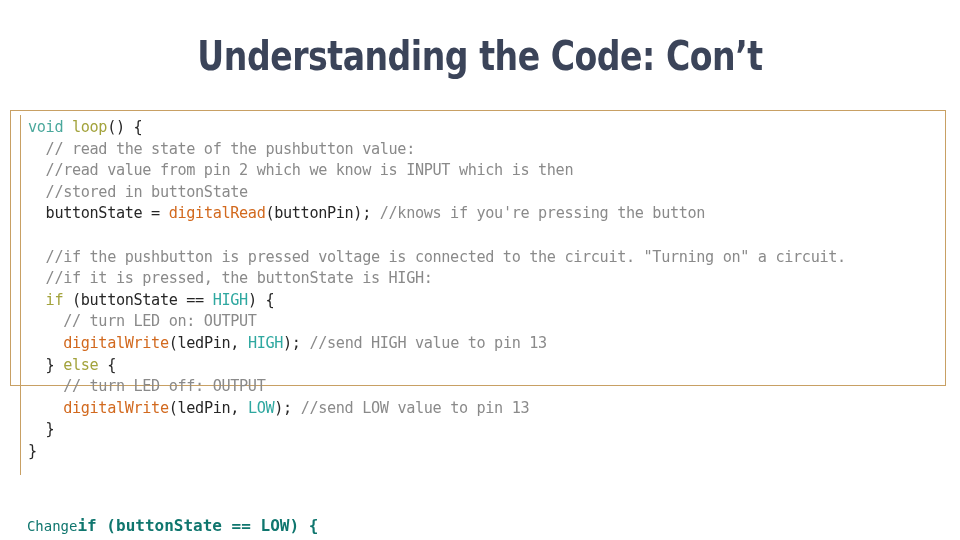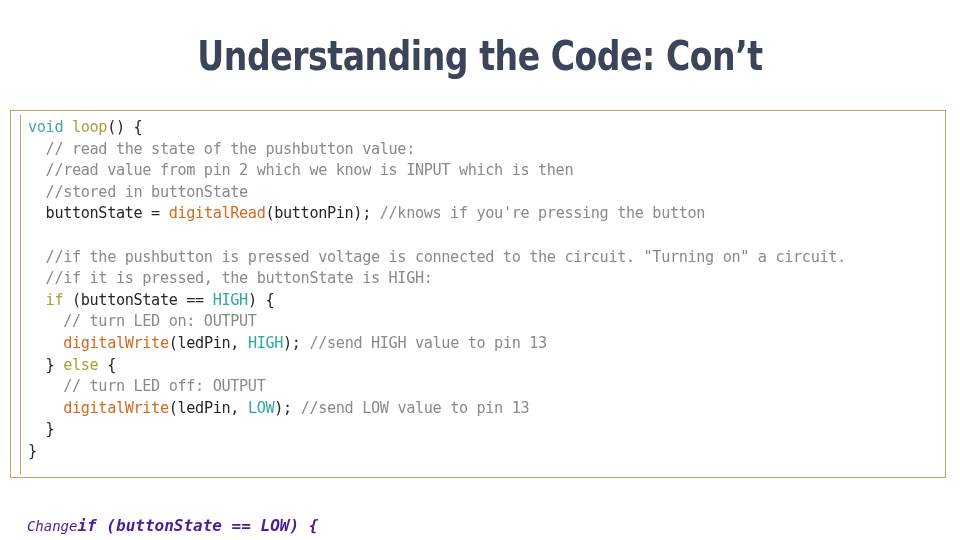--- a/index.html
+++ b/index.html
@@ -33,21 +33,21 @@
     transform: scaleX(0.92);
     transform-origin: center center;
   }
 
   
   #code-card {
     position: absolute;
     left: 10px;
     top: 110px;
     width: 936px;
-    height: 368px;
+    height: 276px;
     box-sizing: border-box;
     border: 1px solid #c8a064;
     background: #ffffff;
   }
   #code-gutter-line {
     position: absolute;
     left: 9px;
     top: 4px;
     width: 1px;
     height: 360px;
@@ -101,15 +101,15 @@
 </head>
 <body style="background: rgb(255, 255, 255);">
 
 <div id="slide-title" style="color: rgb(59, 68, 89);">Understanding the Code: Con’t</div>
 
 <div id="code-card" style="border-color: rgb(200, 160, 100); background: rgb(255, 255, 255);">
   <div id="code-gutter-line" style="background: rgb(200, 160, 100);"></div>
   <div id="code-body"><div class="code-line"><span class="t-type" style="color: rgb(74, 168, 156);">void</span><span class="t-plain" style="color: rgb(38, 38, 38);"> </span><span class="t-kw" style="color: rgb(163, 163, 60);">loop</span><span class="t-plain" style="color: rgb(38, 38, 38);">() {</span></div><div class="code-line"><span class="t-cmt" style="color: rgb(138, 138, 138);">  // read the state of the pushbutton value:</span></div><div class="code-line"><span class="t-cmt" style="color: rgb(138, 138, 138);">  //read value from pin 2 which we know is INPUT which is then</span></div><div class="code-line"><span class="t-cmt" style="color: rgb(138, 138, 138);">  //stored in buttonState</span></div><div class="code-line"><span class="t-plain" style="color: rgb(38, 38, 38);">  buttonState = </span><span class="t-fn" style="color: rgb(210, 105, 30);">digitalRead</span><span class="t-plain" style="color: rgb(38, 38, 38);">(buttonPin); </span><span class="t-cmt" style="color: rgb(138, 138, 138);">//knows if you're pressing the button</span></div><div class="code-line">​</div><div class="code-line"><span class="t-cmt" style="color: rgb(138, 138, 138);">  //if the pushbutton is pressed voltage is connected to the circuit. "Turning on" a circuit.</span></div><div class="code-line"><span class="t-cmt" style="color: rgb(138, 138, 138);">  //if it is pressed, the buttonState is HIGH:</span></div><div class="code-line"><span class="t-plain" style="color: rgb(38, 38, 38);">  </span><span class="t-kw" style="color: rgb(163, 163, 60);">if</span><span class="t-plain" style="color: rgb(38, 38, 38);"> (buttonState == </span><span class="t-const" style="color: rgb(47, 168, 160);">HIGH</span><span class="t-plain" style="color: rgb(38, 38, 38);">) {</span></div><div class="code-line"><span class="t-cmt" style="color: rgb(138, 138, 138);">    // turn LED on: OUTPUT</span></div><div class="code-line"><span class="t-plain" style="color: rgb(38, 38, 38);">    </span><span class="t-fn" style="color: rgb(210, 105, 30);">digitalWrite</span><span class="t-plain" style="color: rgb(38, 38, 38);">(ledPin, </span><span class="t-const" style="color: rgb(47, 168, 160);">HIGH</span><span class="t-plain" style="color: rgb(38, 38, 38);">); </span><span class="t-cmt" style="color: rgb(138, 138, 138);">//send HIGH value to pin 13</span></div><div class="code-line"><span class="t-plain" style="color: rgb(38, 38, 38);">  } </span><span class="t-kw" style="color: rgb(163, 163, 60);">else</span><span class="t-plain" style="color: rgb(38, 38, 38);"> {</span></div><div class="code-line"><span class="t-cmt" style="color: rgb(138, 138, 138);">    // turn LED off: OUTPUT</span></div><div class="code-line"><span class="t-plain" style="color: rgb(38, 38, 38);">    </span><span class="t-fn" style="color: rgb(210, 105, 30);">digitalWrite</span><span class="t-plain" style="color: rgb(38, 38, 38);">(ledPin, </span><span class="t-const" style="color: rgb(47, 168, 160);">LOW</span><span class="t-plain" style="color: rgb(38, 38, 38);">); </span><span class="t-cmt" style="color: rgb(138, 138, 138);">//send LOW value to pin 13</span></div><div class="code-line"><span class="t-plain" style="color: rgb(38, 38, 38);">  }</span></div><div class="code-line"><span class="t-plain" style="color: rgb(38, 38, 38);">}</span></div></div>
 </div>
 
-<div id="bottom-caption" style="color: #4c1d95; font-style: italic;">
+<div id="bottom-caption" style="color: #0f766e;">
   <span id="caption-change">Change</span><span id="caption-code">if (buttonState == LOW) {</span>
 </div>
 
 </body></html>

